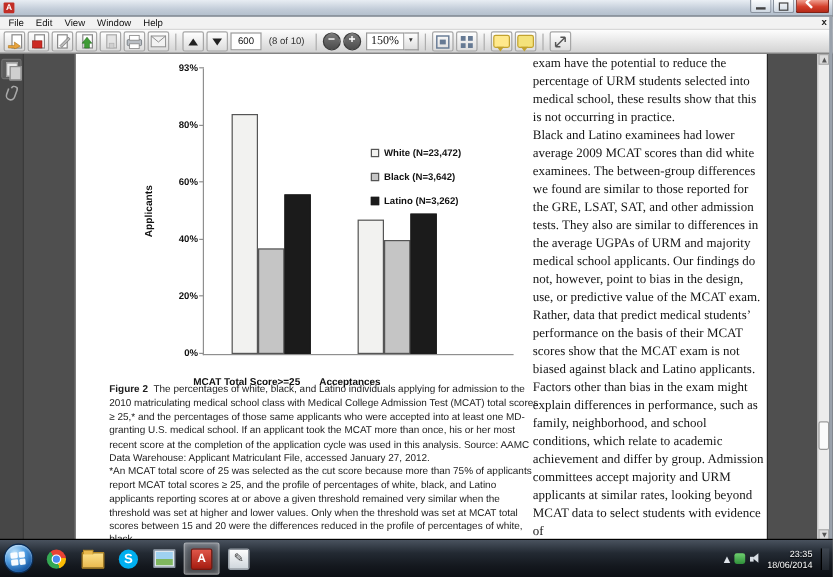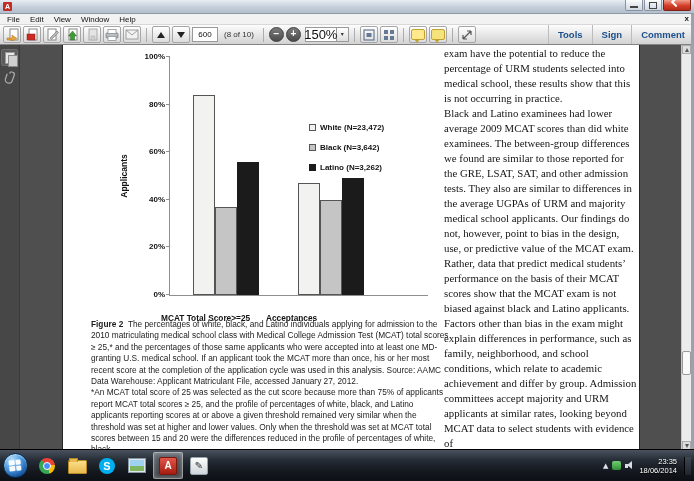--- a/index.html
+++ b/index.html
@@ -37,22 +37,22 @@
   .tbtn{min-width:16px;height:15px;display:flex;align-items:center;justify-content:center;
     background:linear-gradient(#ffffff,#dcdcdc);border:1px solid #a6a6a6;border-radius:2px;}
   .tsep{width:1px;height:14px;background:#adadad;margin:0 3px;}
   .arrow-up{width:0;height:0;border-left:4px solid transparent;border-right:4px solid transparent;border-bottom:6px solid #222;}
   .arrow-dn{width:0;height:0;border-left:4px solid transparent;border-right:4px solid transparent;border-top:6px solid #222;}
   .pagebox{width:24px;height:13px;background:#fff;border:1px solid #9a9a9a;font-size:8px;
     display:flex;align-items:center;justify-content:center;color:#111;}
   .pageof{font-size:8px;color:#333;margin:0 4px;white-space:nowrap;}
   .zoomcirc{width:13px;height:13px;border-radius:50%;background:linear-gradient(#7a7a7a,#4c4c4c);
     color:#fff;font-size:10px;line-height:12px;text-align:center;font-weight:bold;border:1px solid #3c3c3c;}
-  .zoombox{width:30px;height:13px;background:#fff;border:1px solid #9a9a9a;font-size:13px;
-    display:flex;align-items:center;justify-content:center;color:#111;}
+  .zoombox{width:30px;height:13px;background:#fff;border:1px solid #9a9a9a;font-size:10px;
+    display:flex;align-items:center;justify-content:center;color:#111;font-family:Liberation Serif, serif;}
   .zoomcaret{width:11px;height:13px;border:1px solid #9a9a9a;border-left:none;
     background:linear-gradient(#fff,#ddd);font-size:6px;line-height:12px;text-align:center;color:#333;
     font-family:"DejaVu Sans",sans-serif;}
   .bubble{width:12px;height:9px;background:#ffe98c;border:1px solid #c2a22f;border-radius:2px;position:relative;}
   .bubble:after{content:"";position:absolute;left:2px;bottom:-4px;border-left:3px solid transparent;
     border-right:3px solid transparent;border-top:4px solid #c2a22f;}
   .toolbar-right{margin-left:auto;display:flex;align-items:center;height:100%;}
   .tr-btn{font-size:9.5px;font-weight:bold;color:#1c4f8c;padding:0 9px;height:100%;
     display:flex;align-items:center;border-left:1px solid #bcbcbc;}
 
@@ -258,25 +258,20 @@
     </span>
   <span class="tbtn">
       <span class="bubble" style="background:#f4e27a;"></span>
     </span>
   <span class="tsep"></span>
   <span class="tbtn">
     <svg width="12" height="12">
         <path d="M2 10 L10 2 M2 10 L2 6 M2 10 L6 10 M10 2 L6 2 M10 2 L10 6" stroke="#555" stroke-width="1.2" fill="none"></path>
       </svg>
   </span>
-  <span class="toolbar-right">
-    <span class="tr-btn">Tools</span>
-    <span class="tr-btn">Sign</span>
-    <span class="tr-btn">Comment</span>
-  </span>
 </div>
 
 <div class="workspace">
 
   <div class="nav-rail">
     <div class="rail-btn first">
       <span class="thumb-ic"></span>
     </div>
     <div class="rail-btn">
       <svg width="12" height="14" transform="rotate(20)">
@@ -295,21 +290,21 @@
           <div class="ytick" style="bottom: calc(0% - 4px);">0%</div>
           <div class="ytickmark" style="bottom: 0%;"></div>
           <div class="ytick" style="bottom: calc(20% - 4px);">20%</div>
           <div class="ytickmark" style="bottom: 20%;"></div>
           <div class="ytick" style="bottom: calc(40% - 4px);">40%</div>
           <div class="ytickmark" style="bottom: 40%;"></div>
           <div class="ytick" style="bottom: calc(60% - 4px);">60%</div>
           <div class="ytickmark" style="bottom: 60%;"></div>
           <div class="ytick" style="bottom: calc(80% - 4px);">80%</div>
           <div class="ytickmark" style="bottom: 80%;"></div>
-          <div class="ytick" style="bottom: calc(100% - 4px);">100%</div>
+          <div class="ytick" style="bottom: calc(100% - 4px);">93%</div>
           <div class="ytickmark" style="bottom: 100%;"></div>
           <div class="bar-group" style="left: 23px;">
             <div class="bar" style="height: 199.92px; background: rgb(242, 242, 240); border-color: rgb(85, 85, 85);"></div>
             <div class="bar" style="height: 88.06px; background: rgb(197, 197, 197); border-color: rgb(85, 85, 85);"></div>
             <div class="bar" style="height: 133.28px; background: rgb(27, 27, 27); border-color: rgb(27, 27, 27);"></div>
           </div>
           <div class="xlabel" style="left: -9px;">MCAT Total Score&gt;=25</div>
           <div class="bar-group" style="left: 128px;">
             <div class="bar" style="height: 111.86px; background: rgb(242, 242, 240); border-color: rgb(85, 85, 85);"></div>
             <div class="bar" style="height: 95.2px; background: rgb(197, 197, 197); border-color: rgb(85, 85, 85);"></div>

